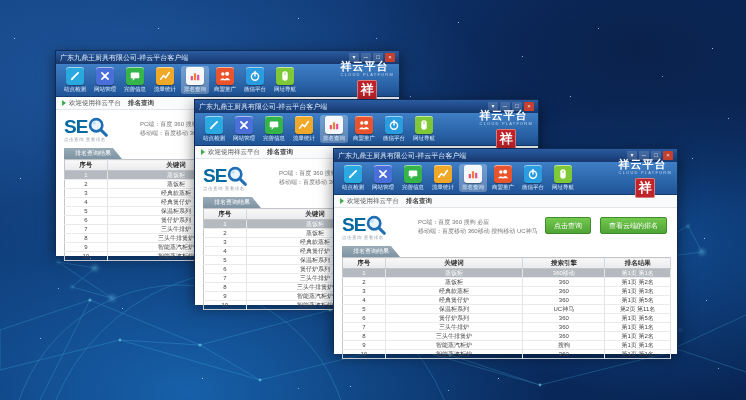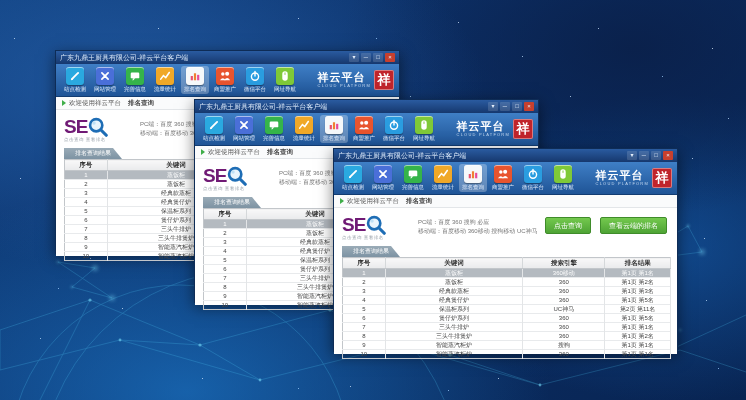--- a/index.html
+++ b/index.html
@@ -45,36 +45,36 @@
   .ctrl.close{background:#c7402e;}
   .toolbar{height:32px;background:linear-gradient(#3f7fc6,#1f5496);display:flex;
        align-items:center;padding:0 5px;border-bottom:1px solid #123c72;}
   .tools{display:flex;gap:2px;}
   .tool{width:28px;display:flex;flex-direction:column;align-items:center;padding:1px 0;}
   .tool.sel{background:rgba(255,255,255,.28);border-radius:3px;}
   .tool-ic{width:18px;height:18px;border-radius:3px;display:flex;align-items:center;
        justify-content:center;box-shadow:inset 0 1px 0 rgba(255,255,255,.55),0 1px 1px rgba(0,0,0,.35);}
   .tool-ic svg{width:14px;height:14px;display:block;}
   .tool-lb{font-size:5.5px;color:#e4eefc;margin-top:1px;white-space:nowrap;}
-  .brand{margin-left:auto;display:flex;align-items:center;gap:3px;}
+  .brand{margin-left:auto;display:flex;align-items:center;gap:3px;flex-direction:column;}
   .brand-name{font-size:11px;font-weight:bold;color:#fff;line-height:11px;letter-spacing:1px;}
   .brand-sub{font-size:4px;color:#c3d8f0;letter-spacing:1.2px;}
   .brand-seal{width:20px;height:20px;color:#fff;font-size:13px;font-weight:bold;display:flex;
        align-items:center;justify-content:center;border-radius:2px;background:#c0242b;
        box-shadow:inset 0 0 0 1px rgba(255,255,255,.4);}
   .breadcrumb{height:12px;background:#fafbfc;border-bottom:1px solid #e3e6e9;display:flex;
        align-items:center;padding:0 6px;font-size:6.5px;color:#555;gap:3px;}
   .bc-arrow{width:0;height:0;border-left:4px solid #3fae49;border-top:3px solid transparent;
        border-bottom:3px solid transparent;}
   .bc-page{font-weight:bold;color:#444;margin-left:4px;}
   .content{background:#fff;height:146px;position:relative;}
   .seo-row{height:38px;display:flex;align-items:center;padding:0 8px;position:relative;}
   .seo-logo{display:flex;flex-direction:column;width:76px;}
   .seo-line{display:flex;align-items:center;}
-  .seo-se{font-size:19px;font-weight:bold;color:#701a75;letter-spacing:-1px;line-height:20px;}
+  .seo-se{font-size:19px;font-weight:bold;color:#0369a1;letter-spacing:-1px;line-height:20px;}
   .seo-o svg{width:21px;height:21px;display:block;}
   .seo-tag{font-size:4.5px;color:#9aa3ab;letter-spacing:.5px;}
   .engines{font-size:6px;color:#777;line-height:9px;}
   .btns{position:absolute;right:10px;top:9px;display:flex;gap:9px;}
   .gbtn{height:17px;padding:0 8px;background:linear-gradient(#74c94e,#4ea335);
        border:1px solid #3f8c2a;border-radius:2px;color:#fff;font-size:7px;
        font-family:"Liberation Sans",sans-serif;}
   .tab{margin:0 8px;width:58px;height:11px;line-height:11px;text-align:center;color:#fff;
        font-size:6px;background:linear-gradient(#9aabb7,#7d93a3);
        clip-path:polygon(0 0,calc(100% - 9px) 0,100% 100%,0 100%);}

